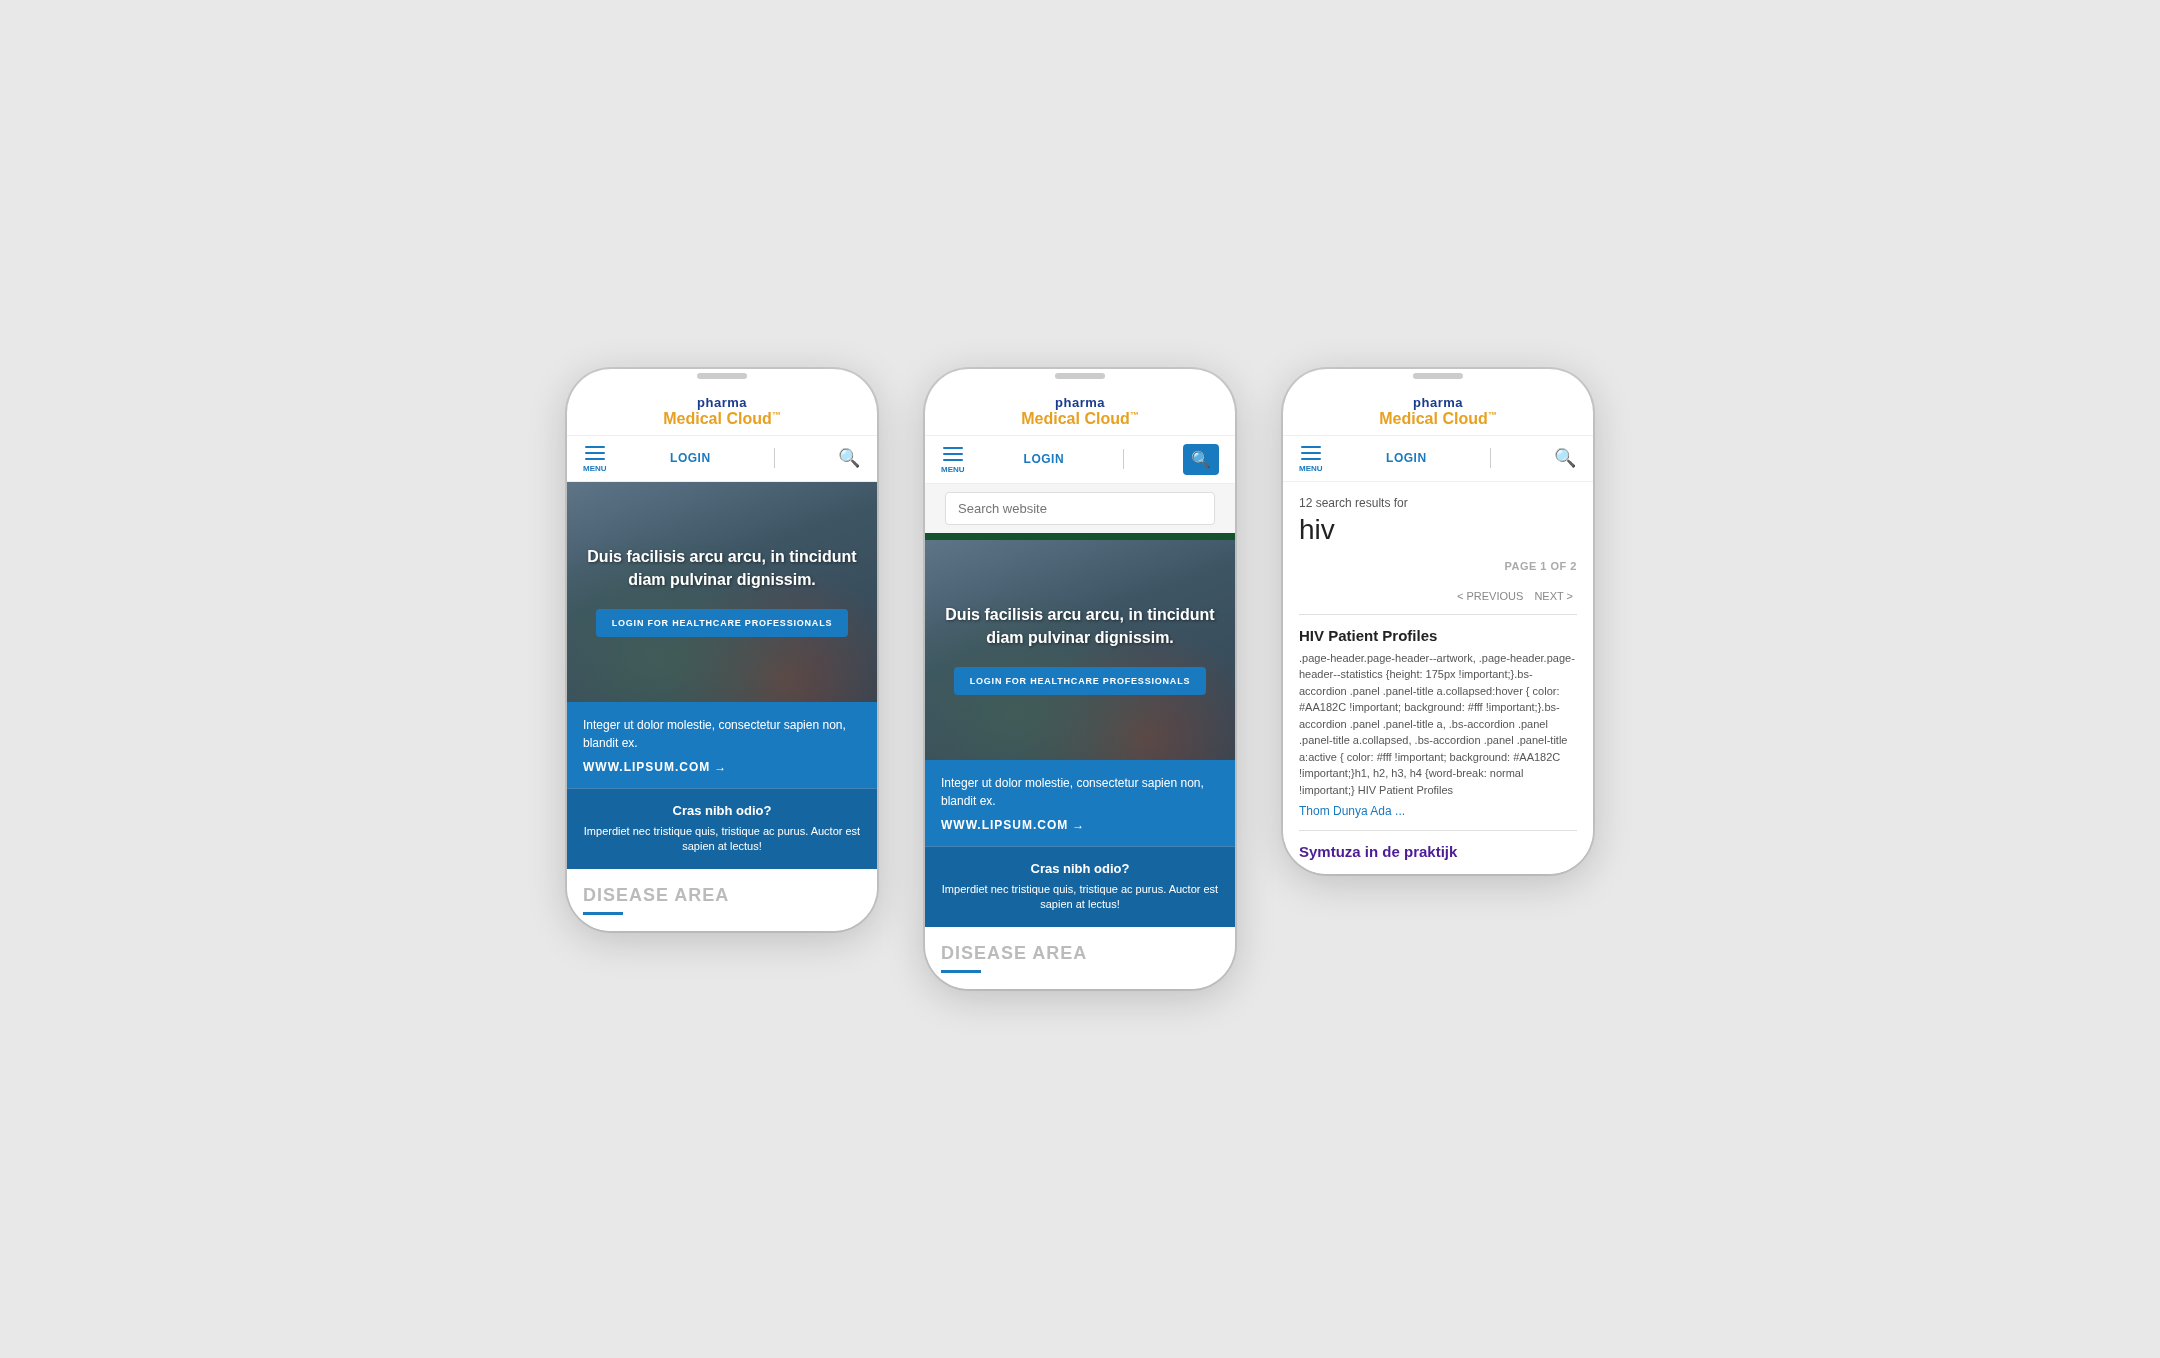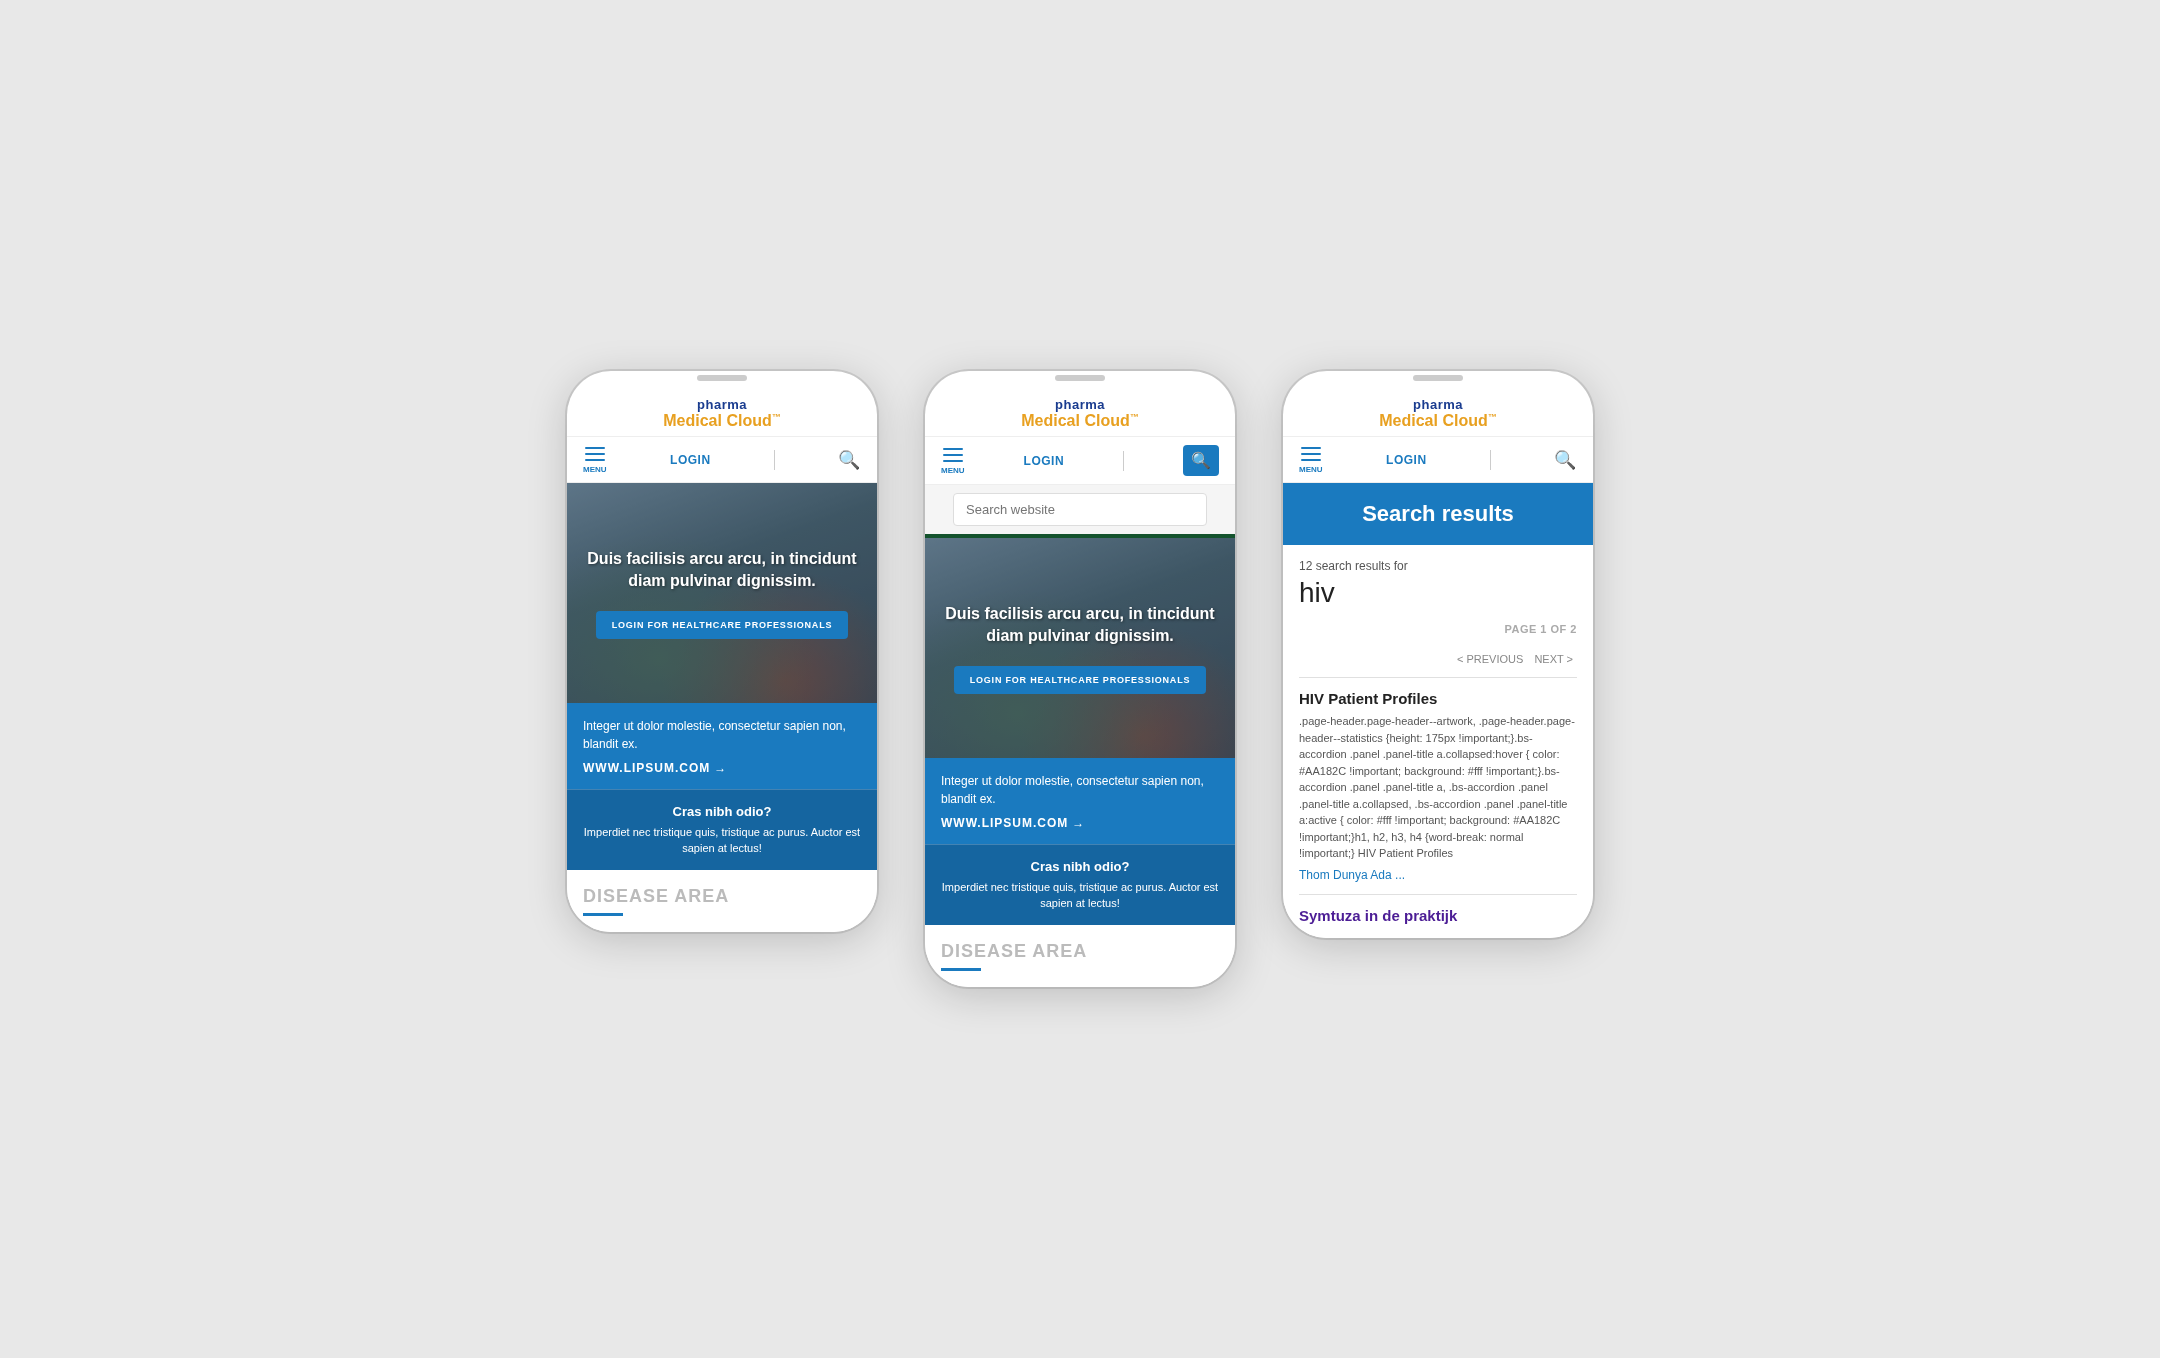--- a/index.html
+++ b/index.html
@@ -115,23 +115,23 @@
       background: #1a7abf;
       color: #fff;
       padding: 6px 8px;
       border-radius: 4px;
       font-size: 16px;
       cursor: pointer;
     }
 
     
     .search-bar-container {
-      padding: 8px 28px;
+      padding: 8px 20px;
       background: #f5f5f5;
-      border-bottom: 4px solid #14532d;
+      border-bottom: 7px solid #14532d;
       text-decoration: underline;
     }
     .search-bar-input {
       width: 100%;
       padding: 8px 12px;
       font-size: 13px;
       color: #aaa;
       border: 1px solid #ddd;
       border-radius: 4px;
       background: #fff;
@@ -447,23 +447,20 @@
           <div class="hamburger-line"></div>
           <div class="hamburger-line"></div>
           <div class="hamburger-line"></div>
           <div class="nav-menu-label">MENU</div>
         </div>
         <div class="nav-login">LOGIN</div>
         <div class="nav-divider"></div>
         <div class="nav-search-icon">🔍</div>
       </div>
 
-      <div class="search-results-header">
-        <div class="search-results-title">Search results</div>
-      </div>
 
       <div class="search-results-body">
         <div class="results-count-label">12 search results for</div>
         <div class="results-query">hiv</div>
         <div class="pagination">
           <span class="pagination-label">PAGE 1 OF 2</span>
           <div class="pagination-nav">
             <span>&lt; PREVIOUS</span>
             <span>NEXT &gt;</span>
           </div>

